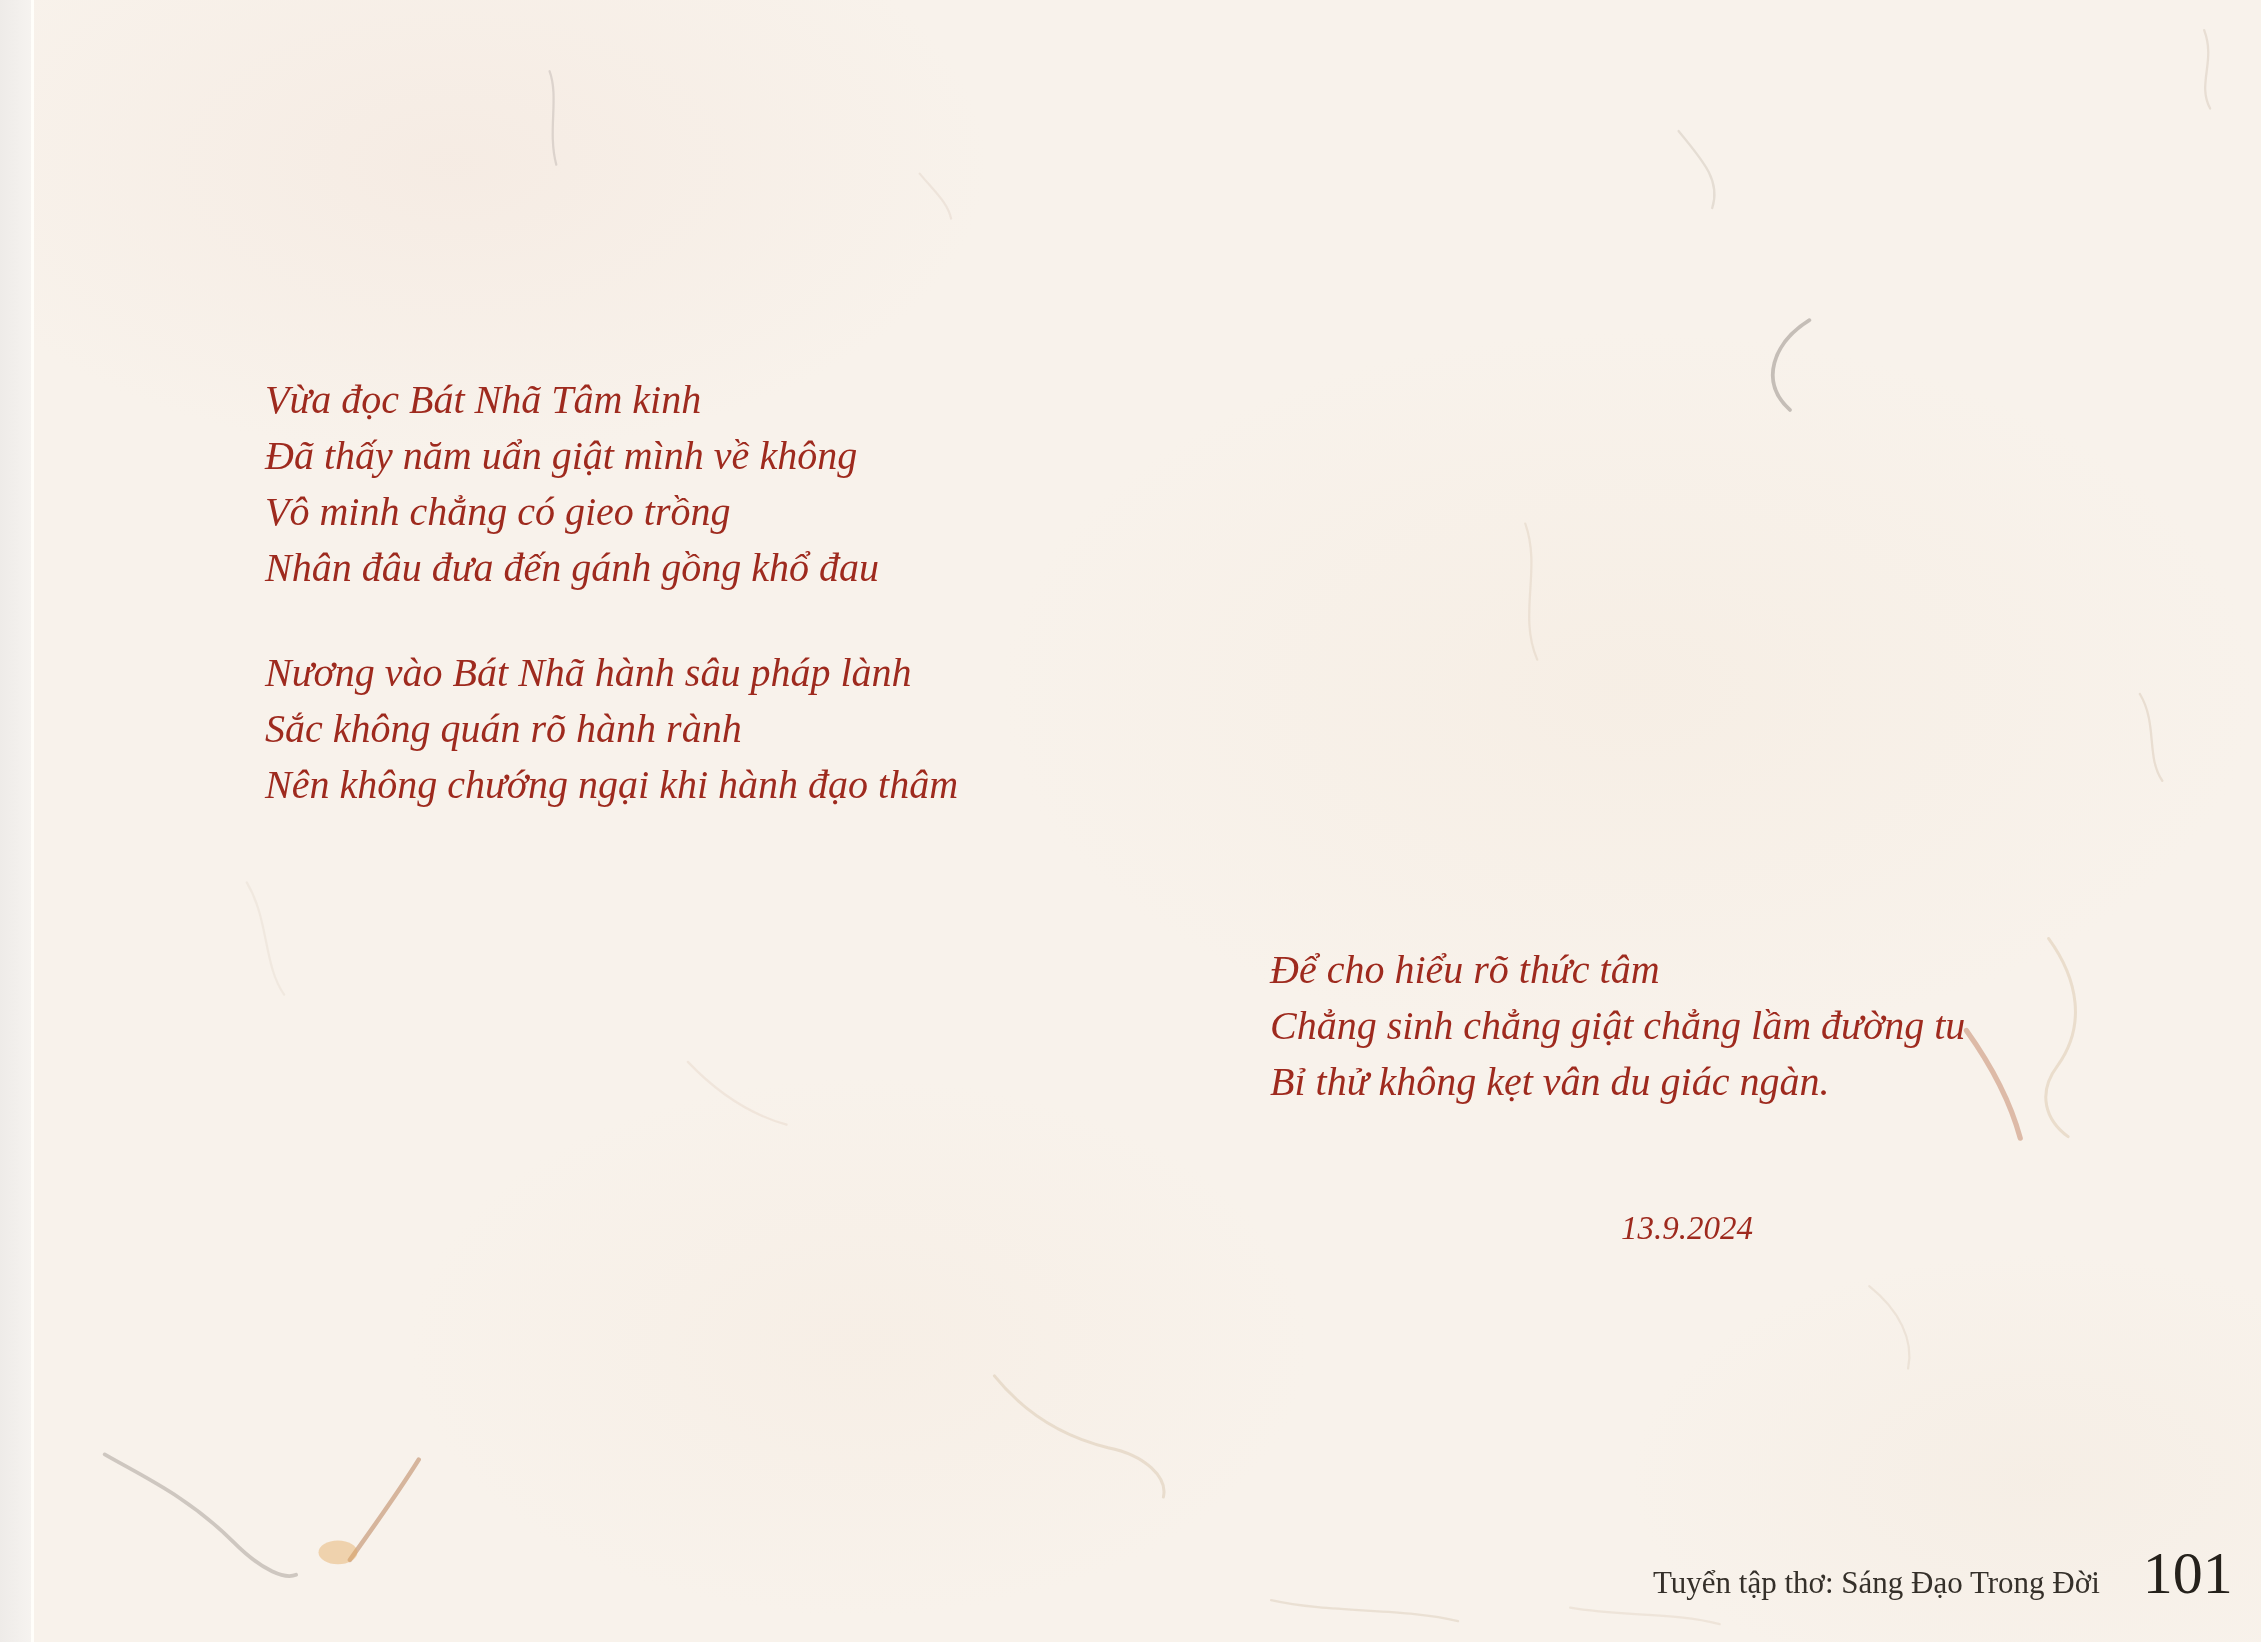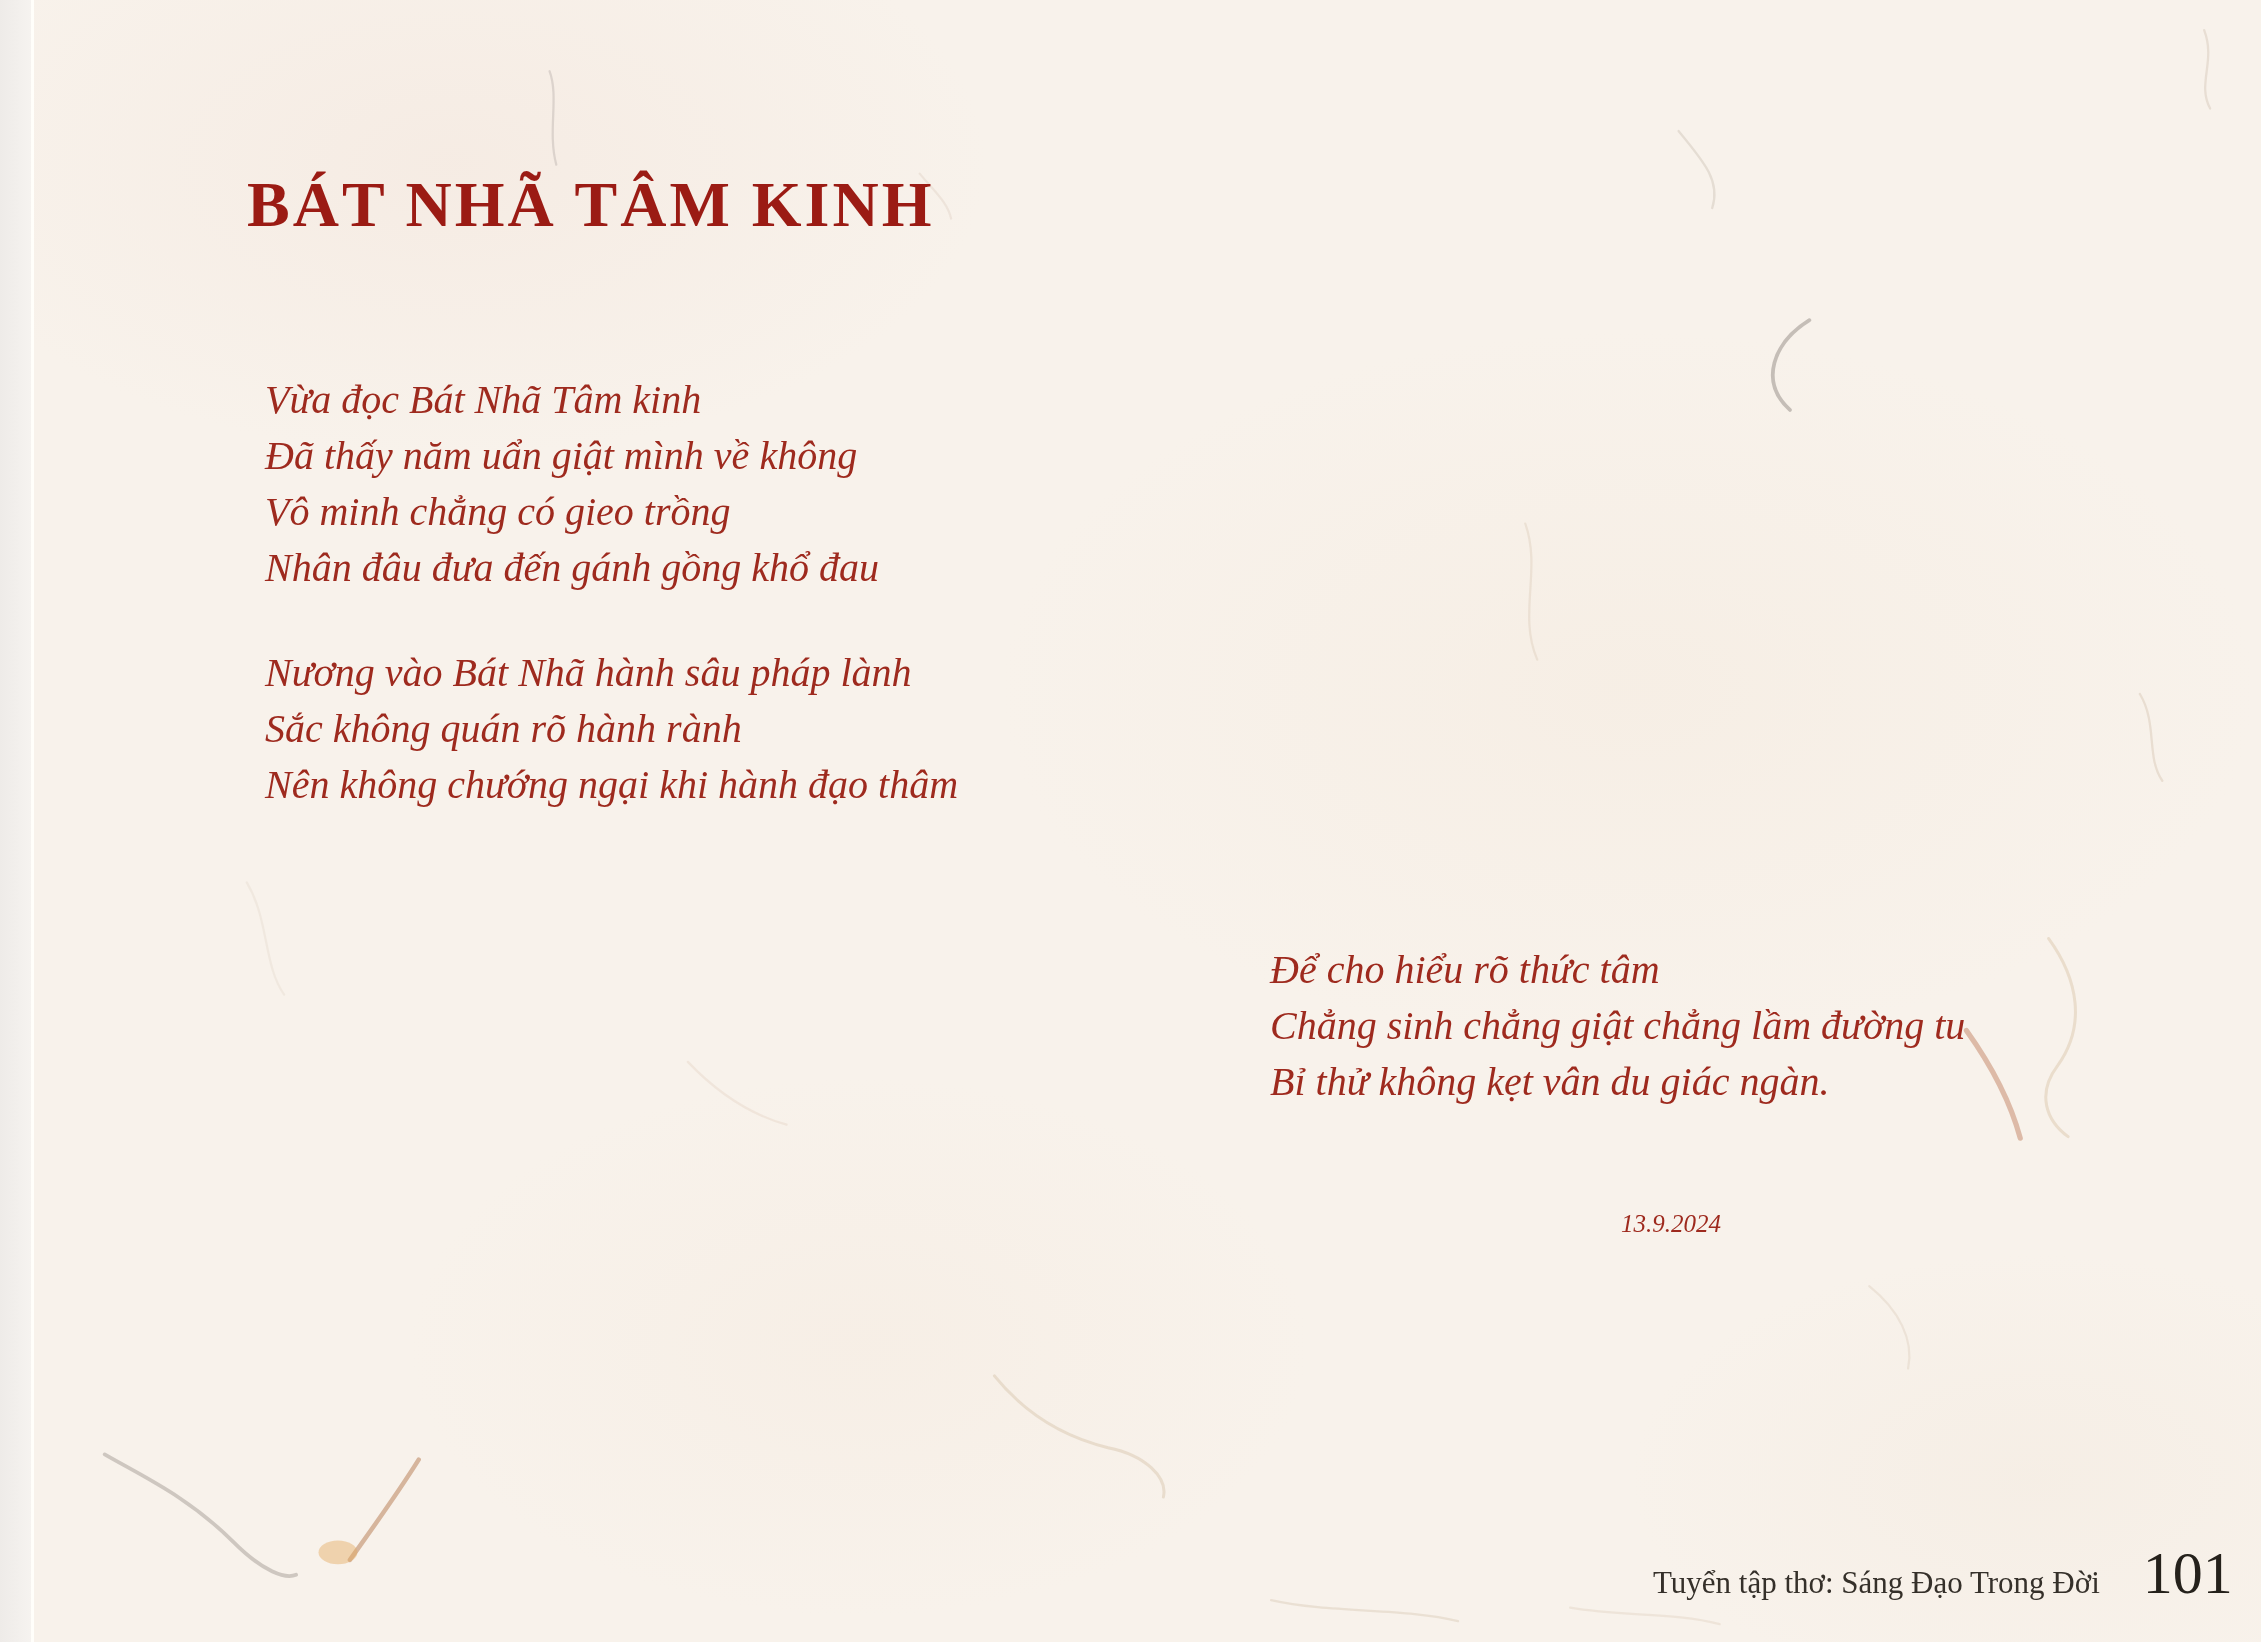--- a/index.html
+++ b/index.html
@@ -56,21 +56,21 @@
   }
   .stanza p { margin: 0; }
   .stanza-1 { left: 253px; top: 360px; }
   .stanza-2 { left: 253px; top: 633px; }
   .stanza-3 { left: 1258px; top: 930px; }
   .poem-date {
     position: absolute;
     left: 1621px;
     top: 1210px;
     font-style: italic;
-    font-size: 25px;
+    font-size: 33px;
     color: #9e2a1e;
     white-space: nowrap;
   }
   .footer {
     position: absolute;
     left: 1653px;
     top: 1539px;
     display: flex;
     align-items: baseline;
     gap: 43px;
@@ -108,21 +108,20 @@
       <ellipse cx="452" cy="2076" rx="26" ry="16" fill="#e4aa62" stroke="none" opacity="0.45"></ellipse>
       <path d="M1700,2140 C1780,2158 1880,2150 1950,2168" stroke="#d9cab6" stroke-width="3" opacity="0.45"></path>
       <path d="M2100,2150 C2170,2162 2240,2156 2300,2172" stroke="#ded0bd" stroke-width="3" opacity="0.4"></path>
       <path d="M920,1420 C960,1462 1002,1490 1052,1504" stroke="#e3d3c2" stroke-width="3" opacity="0.4"></path>
       <path d="M2500,1720 C2540,1752 2560,1792 2552,1830" stroke="#ddcdbb" stroke-width="3" opacity="0.4"></path>
       <path d="M1230,232 C1252,258 1268,272 1272,292" stroke="#ded0c2" stroke-width="3" opacity="0.4"></path>
       <path d="M330,1180 C360,1230 352,1290 380,1330" stroke="#e3d6c8" stroke-width="3" opacity="0.35"></path>
     </g>
   </svg>
 
-  <h1 class="title">BÁT NHÃ TÂM KINH</h1>
 
   <div class="stanza stanza-1">
     <p>Vừa đọc Bát Nhã Tâm kinh</p>
     <p>Đã thấy năm uẩn giật mình về không</p>
     <p>Vô minh chẳng có gieo trồng</p>
     <p>Nhân đâu đưa đến gánh gồng khổ đau</p>
   </div>
 
   <div class="stanza stanza-2">
     <p>Nương vào Bát Nhã hành sâu pháp lành</p>

